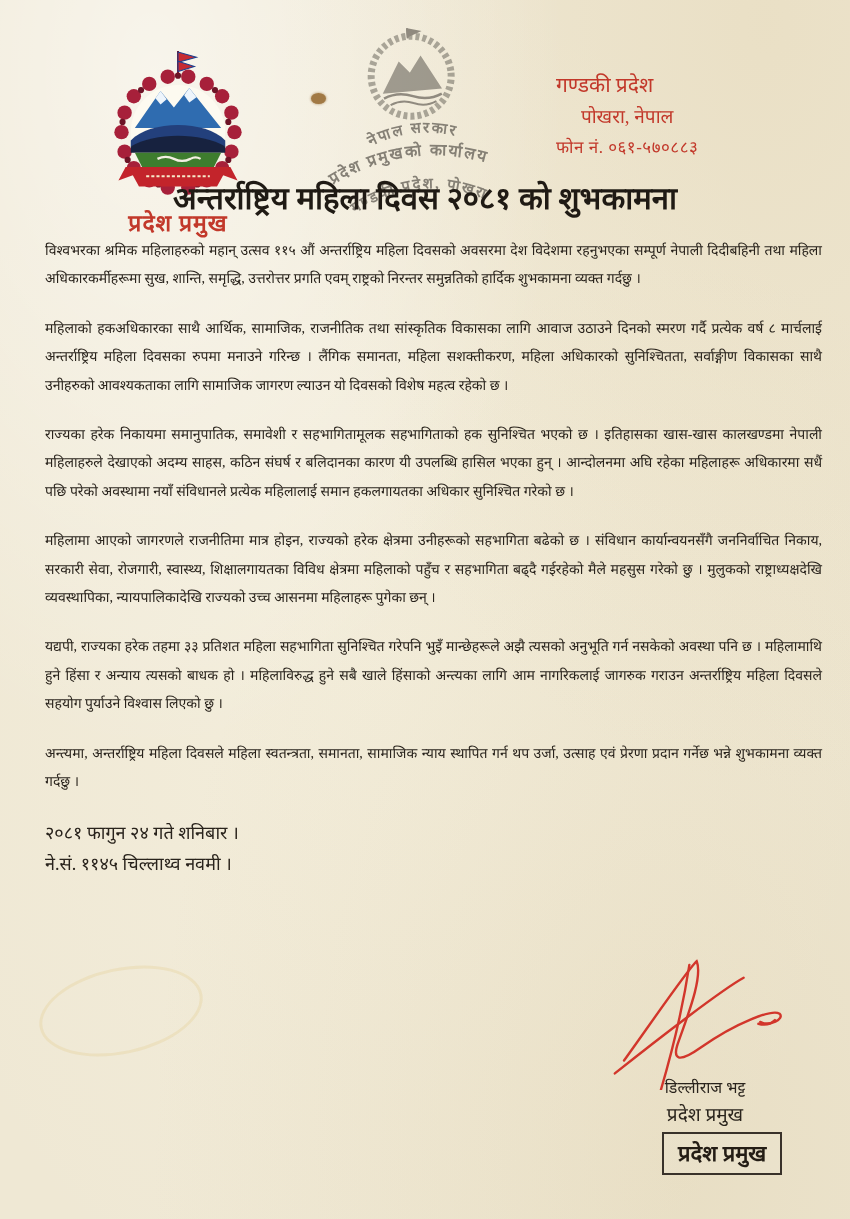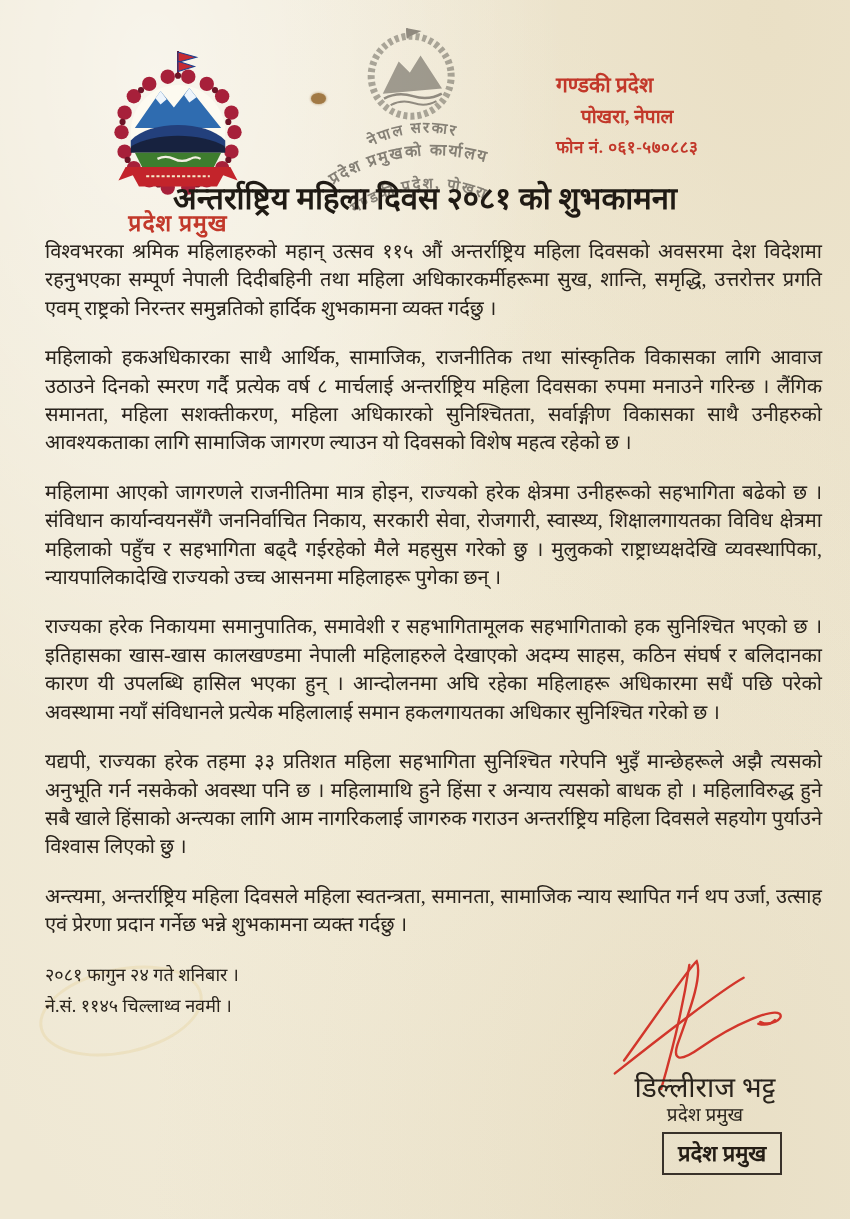--- a/index.html
+++ b/index.html
@@ -15,34 +15,34 @@
       radial-gradient(ellipse at 45% 55%, rgba(246,241,224,.65), transparent 75%),
       #efe8d4;
     font-family:"Liberation Serif","DejaVu Serif",serif;
     color:#29231c;
   }
   
   .emblem-wrap{position:absolute;left:82px;top:50px;width:192px;text-align:center;}
   .emblem-wrap svg{display:block;margin:0 auto;}
   .emblem-label{margin-top:4px;font-size:23px;font-weight:bold;color:#c2382a;letter-spacing:1px;}
   .office-stamp{position:absolute;left:302px;top:24px;width:226px;height:192px;transform:rotate(-5deg);opacity:.82;}
-  .contact{position:absolute;left:556px;top:70px;line-height:31px;font-weight:bold;color:#c2382a;}
+  .contact{position:absolute;left:556px;top:70px;line-height:31px;font-weight:normal;color:#c2382a;}
   .contact .l1{font-size:21px;}
   .contact .l2{font-size:19px;text-align:center;}
   .contact .l3{font-size:17px;letter-spacing:.5px;}
   .title{position:absolute;top:176px;left:0;right:0;margin:0;text-align:center;
          font-size:31px;font-weight:bold;color:#1f1a14;}
   
   .body{position:absolute;top:237px;left:45px;width:777px;}
-  .body p{margin:0 0 21px 0;font-size:20px;line-height:28.4px;text-align:justify;}
+  .body p{margin:0 0 21px 0;font-size:14px;line-height:28.4px;text-align:justify;}
   .dateline{margin-top:6px;font-size:18px;line-height:31px;}
   
   .sign-block{position:absolute;left:588px;top:952px;width:234px;text-align:center;}
   .sign-block svg{display:block;margin:0 auto -16px auto;}
-  .sign-name{font-size:28px;line-height:28px;text-align:center;}
+  .sign-name{font-size:16px;line-height:28px;text-align:center;}
   .sign-designation{font-size:19px;line-height:26px;}
   .stamp-box{position:absolute;left:662px;top:1132px;border:2px solid #39322a;
              padding:3px 14px 6px 14px;font-size:22px;font-weight:bold;color:#241d15;
              background:rgba(255,255,255,.08);}
   
   .stain-dot{position:absolute;left:311px;top:93px;width:15px;height:11px;border-radius:50%;
              background:#8d5c1e;opacity:.8;box-shadow:0 0 2px 1px rgba(141,92,30,.4);}
   .stain-arc{position:absolute;left:38px;top:968px;width:160px;height:80px;border-radius:50%;
              border:3px solid rgba(214,176,70,.15);transform:rotate(-12deg);}
 </style>
@@ -138,22 +138,22 @@
   </div>
 
   <div class="stain-dot"></div>
   <div class="stain-arc"></div>
 
   <h1 class="title">अन्तर्राष्ट्रिय महिला दिवस २०८१ को शुभकामना</h1>
 
   <div class="body">
     <p>विश्वभरका श्रमिक महिलाहरुको महान् उत्सव ११५ औं अन्तर्राष्ट्रिय महिला दिवसको अवसरमा देश विदेशमा रहनुभएका सम्पूर्ण नेपाली दिदीबहिनी तथा महिला अधिकारकर्मीहरूमा सुख, शान्ति, समृद्धि, उत्तरोत्तर प्रगति एवम् राष्ट्रको निरन्तर समुन्नतिको हार्दिक शुभकामना व्यक्त गर्दछु ।</p>
     <p>महिलाको हकअधिकारका साथै आर्थिक, सामाजिक, राजनीतिक तथा सांस्कृतिक विकासका लागि आवाज उठाउने दिनको स्मरण गर्दै प्रत्येक वर्ष ८ मार्चलाई अन्तर्राष्ट्रिय महिला दिवसका रुपमा मनाउने गरिन्छ । लैंगिक समानता, महिला सशक्तीकरण, महिला अधिकारको सुनिश्चितता, सर्वाङ्गीण विकासका साथै उनीहरुको आवश्यकताका लागि सामाजिक जागरण ल्याउन यो दिवसको विशेष महत्व रहेको छ ।</p>
+    <p>राज्यका हरेक निकायमा समानुपातिक, समावेशी र सहभागितामूलक सहभागिताको हक सुनिश्चित भएको छ । इतिहासका खास-खास कालखण्डमा नेपाली महिलाहरुले देखाएको अदम्य साहस, कठिन संघर्ष र बलिदानका कारण यी उपलब्धि हासिल भएका हुन् । आन्दोलनमा अघि रहेका महिलाहरू अधिकारमा सधैं पछि परेको अवस्थामा नयाँ संविधानले प्रत्येक महिलालाई समान हकलगायतका अधिकार सुनिश्चित गरेको छ ।</p>
     <p>महिलामा आएको जागरणले राजनीतिमा मात्र होइन, राज्यको हरेक क्षेत्रमा उनीहरूको सहभागिता बढेको छ । संविधान कार्यान्वयनसँगै जननिर्वाचित निकाय, सरकारी सेवा, रोजगारी, स्वास्थ्य, शिक्षालगायतका विविध क्षेत्रमा महिलाको पहुँच र सहभागिता बढ्दै गईरहेको मैले महसुस गरेको छु । मुलुकको राष्ट्राध्यक्षदेखि व्यवस्थापिका, न्यायपालिकादेखि राज्यको उच्च आसनमा महिलाहरू पुगेका छन् ।</p>
-    <p>राज्यका हरेक निकायमा समानुपातिक, समावेशी र सहभागितामूलक सहभागिताको हक सुनिश्चित भएको छ । इतिहासका खास-खास कालखण्डमा नेपाली महिलाहरुले देखाएको अदम्य साहस, कठिन संघर्ष र बलिदानका कारण यी उपलब्धि हासिल भएका हुन् । आन्दोलनमा अघि रहेका महिलाहरू अधिकारमा सधैं पछि परेको अवस्थामा नयाँ संविधानले प्रत्येक महिलालाई समान हकलगायतका अधिकार सुनिश्चित गरेको छ ।</p>
     <p>यद्यपी, राज्यका हरेक तहमा ३३ प्रतिशत महिला सहभागिता सुनिश्चित गरेपनि भुइँ मान्छेहरूले अझै त्यसको अनुभूति गर्न नसकेको अवस्था पनि छ । महिलामाथि हुने हिंसा र अन्याय त्यसको बाधक हो । महिलाविरुद्ध हुने सबै खाले हिंसाको अन्त्यका लागि आम नागरिकलाई जागरुक गराउन अन्तर्राष्ट्रिय महिला दिवसले सहयोग पुर्याउने विश्वास लिएको छु ।</p>
     <p>अन्त्यमा, अन्तर्राष्ट्रिय महिला दिवसले महिला स्वतन्त्रता, समानता, सामाजिक न्याय स्थापित गर्न थप उर्जा, उत्साह एवं प्रेरणा प्रदान गर्नेछ भन्ने शुभकामना व्यक्त गर्दछु ।</p>
     <div class="dateline">
       <div>२०८१ फागुन २४  गते शनिबार ।</div>
       <div>ने.सं. ११४५ चिल्लाथ्व नवमी ।</div>
     </div>
   </div>
 
   <div class="sign-block">
     <svg width="220" height="138" viewBox="0 0 220 150">

